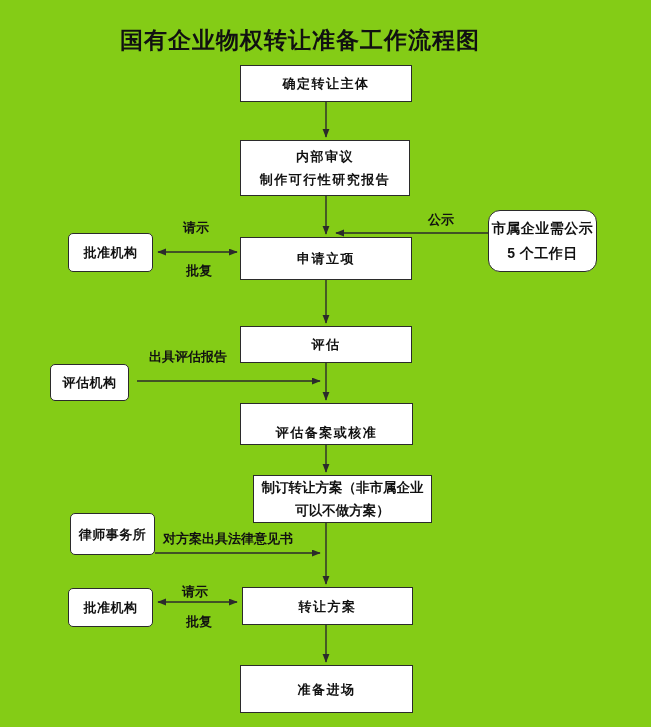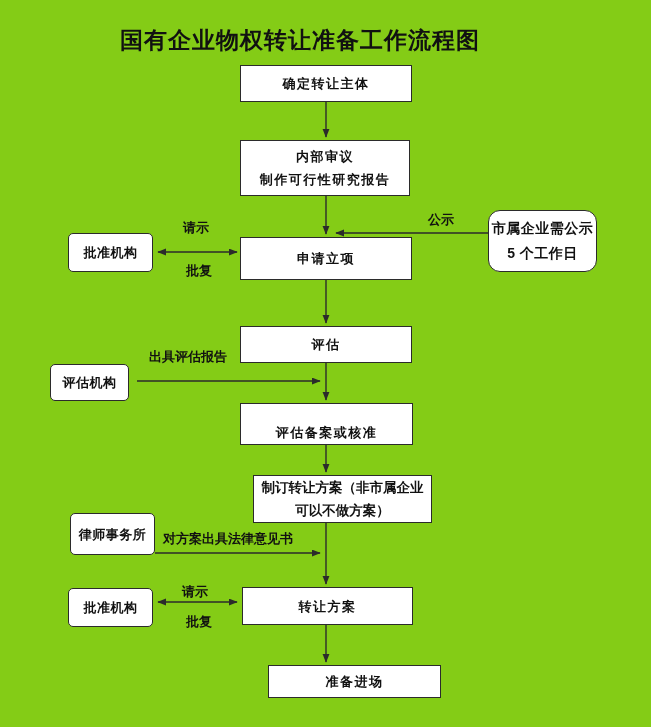--- a/index.html
+++ b/index.html
@@ -129,21 +129,21 @@
 
   <div class="node small-text" style="left:238px; top:475px; width:179px; height:48px;margin-left:15px;">
     <span>制订转让方案（非市属企业</span>
     <span>可以不做方案）</span>
   </div>
 
   <div class="node" style="left:242px; top:587px; width:171px; height:38px;">
     <span>转让方案</span>
   </div>
 
-  <div class="node" style="left:240px; top:665px; width:173px; height:33px;margin-left:28px;">
+  <div class="node" style="left:240px; top:665px; width:173px; height:48px;">
     <span>准备进场</span>
   </div>
 
   <div class="node rounded" style="left:68px; top:233px; width:85px; height:39px;">
     <span>批准机构</span>
   </div>
 
   <div class="node rounded big-radius" style="left:488px; top:210px; width:109px; height:62px;">
     <span>市属企业需公示</span>
     <span>5 个工作日</span>

